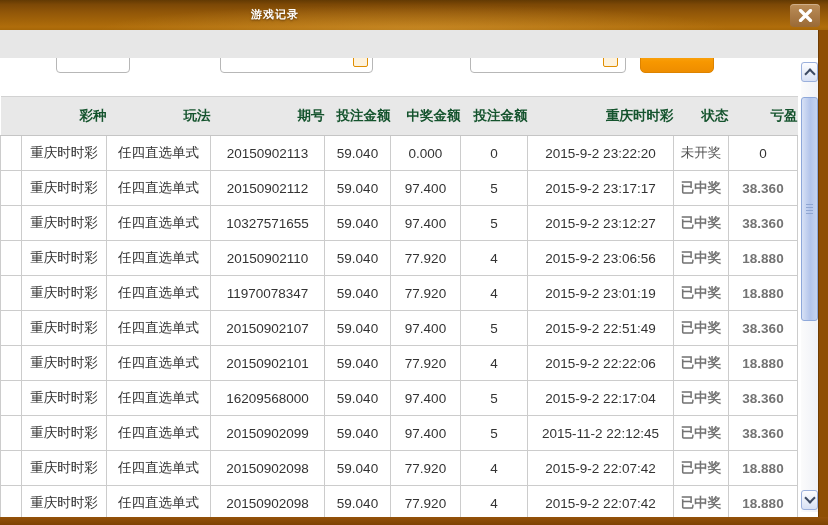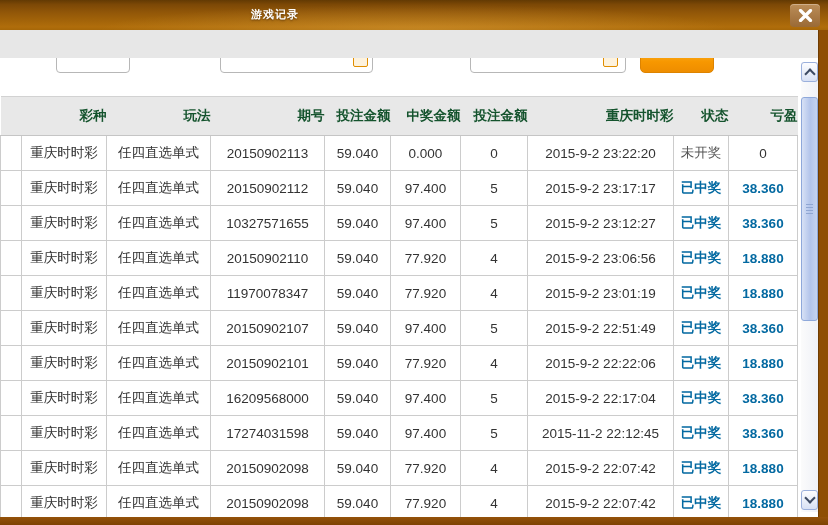--- a/index.html
+++ b/index.html
@@ -32,21 +32,21 @@
     box-sizing:border-box;cursor:pointer;}
 
   
   .table-wrap{position:absolute;left:0;top:96px;z-index:1;}
   table{border-collapse:collapse;table-layout:fixed;width:798px;}
   th{height:38px;background:#e8e8e8;border-top:1px solid #d2d2d2;border-bottom:1px solid #c5c5c5;
      font-size:13.5px;font-weight:bold;color:#14532d;text-align:right;padding:0;}
   td{height:34px;border-bottom:1px solid #ccc;border-right:1px solid #ccc;background:#fff;
      font-size:13.5px;color:#333;text-align:center;padding:0;white-space:nowrap;overflow:hidden;}
   tr td:first-child{border-left:1px solid #ccc;}
-  td.won,td.gain{color:#0369a1;font-weight:bold;}
+  td.won,td.gain{color:#737373;font-weight:bold;}
   td.pending{color:#555;margin-left:8px;}
   td.zero{color:#333;}
 
   
   .scrollbar{position:absolute;left:801px;top:62px;width:17px;height:450px;z-index:4;
     background:linear-gradient(90deg,#fbfbfb,#eff1f7);}
   .sb-btn{position:absolute;left:0;width:17px;height:20px;box-sizing:border-box;cursor:pointer;
     background:linear-gradient(180deg,#fdfdfe,#d8e1f4);border:1px solid #9bb0dc;border-radius:3px;
     display:flex;align-items:center;justify-content:center;}
   .sb-up{top:0;} .sb-down{top:428px;}
@@ -208,21 +208,21 @@
             <td>97.400</td>
             <td>5</td>
             <td>2015-9-2 22:17:04</td>
             <td class="won">已中奖</td>
             <td class="gain">38.360</td>
           </tr>
           <tr>
             <td></td>
             <td>重庆时时彩</td>
             <td>任四直选单式</td>
-            <td>17274031598</td>
+            <td>20150902099</td>
             <td>59.040</td>
             <td>97.400</td>
             <td>5</td>
             <td>2015-11-2 22:12:45</td>
             <td class="won">已中奖</td>
             <td class="gain">38.360</td>
           </tr>
           <tr>
             <td></td>
             <td>重庆时时彩</td>

